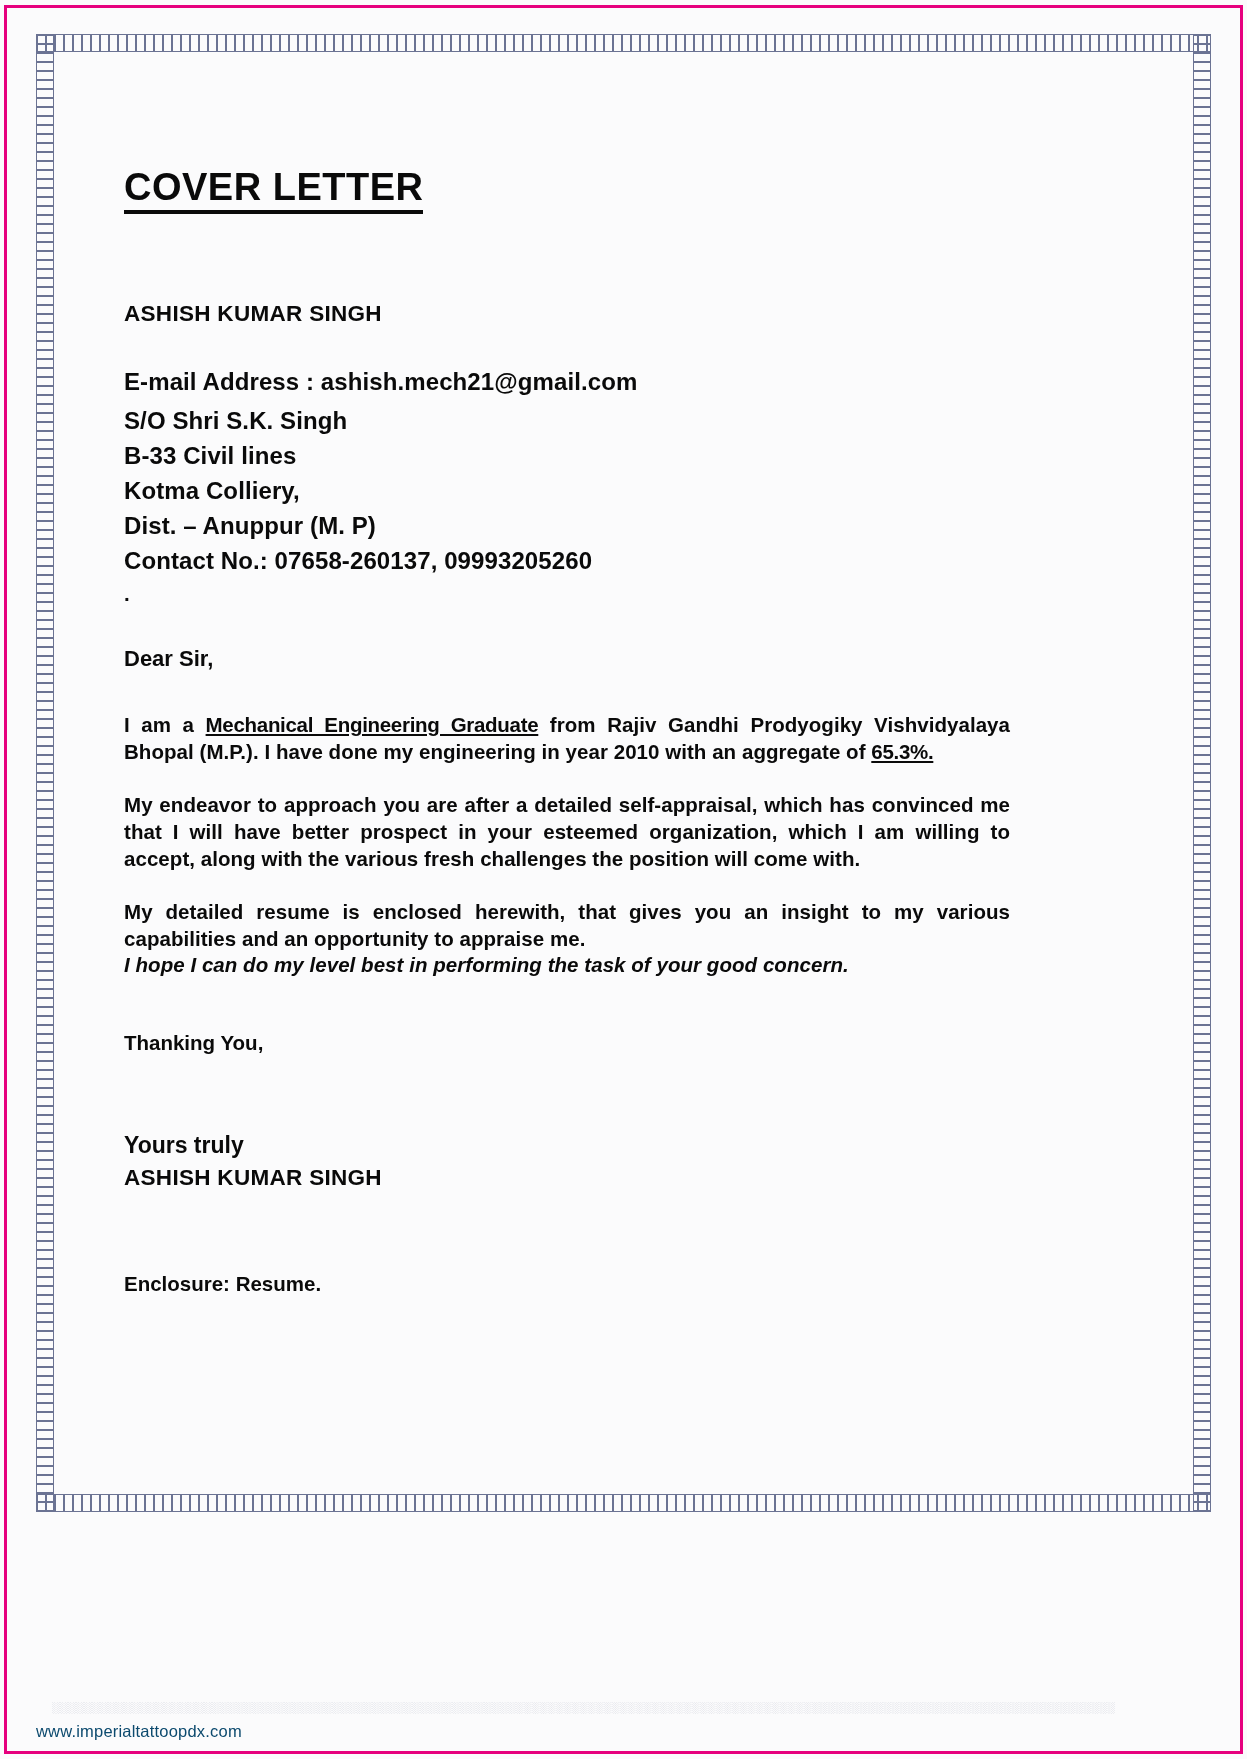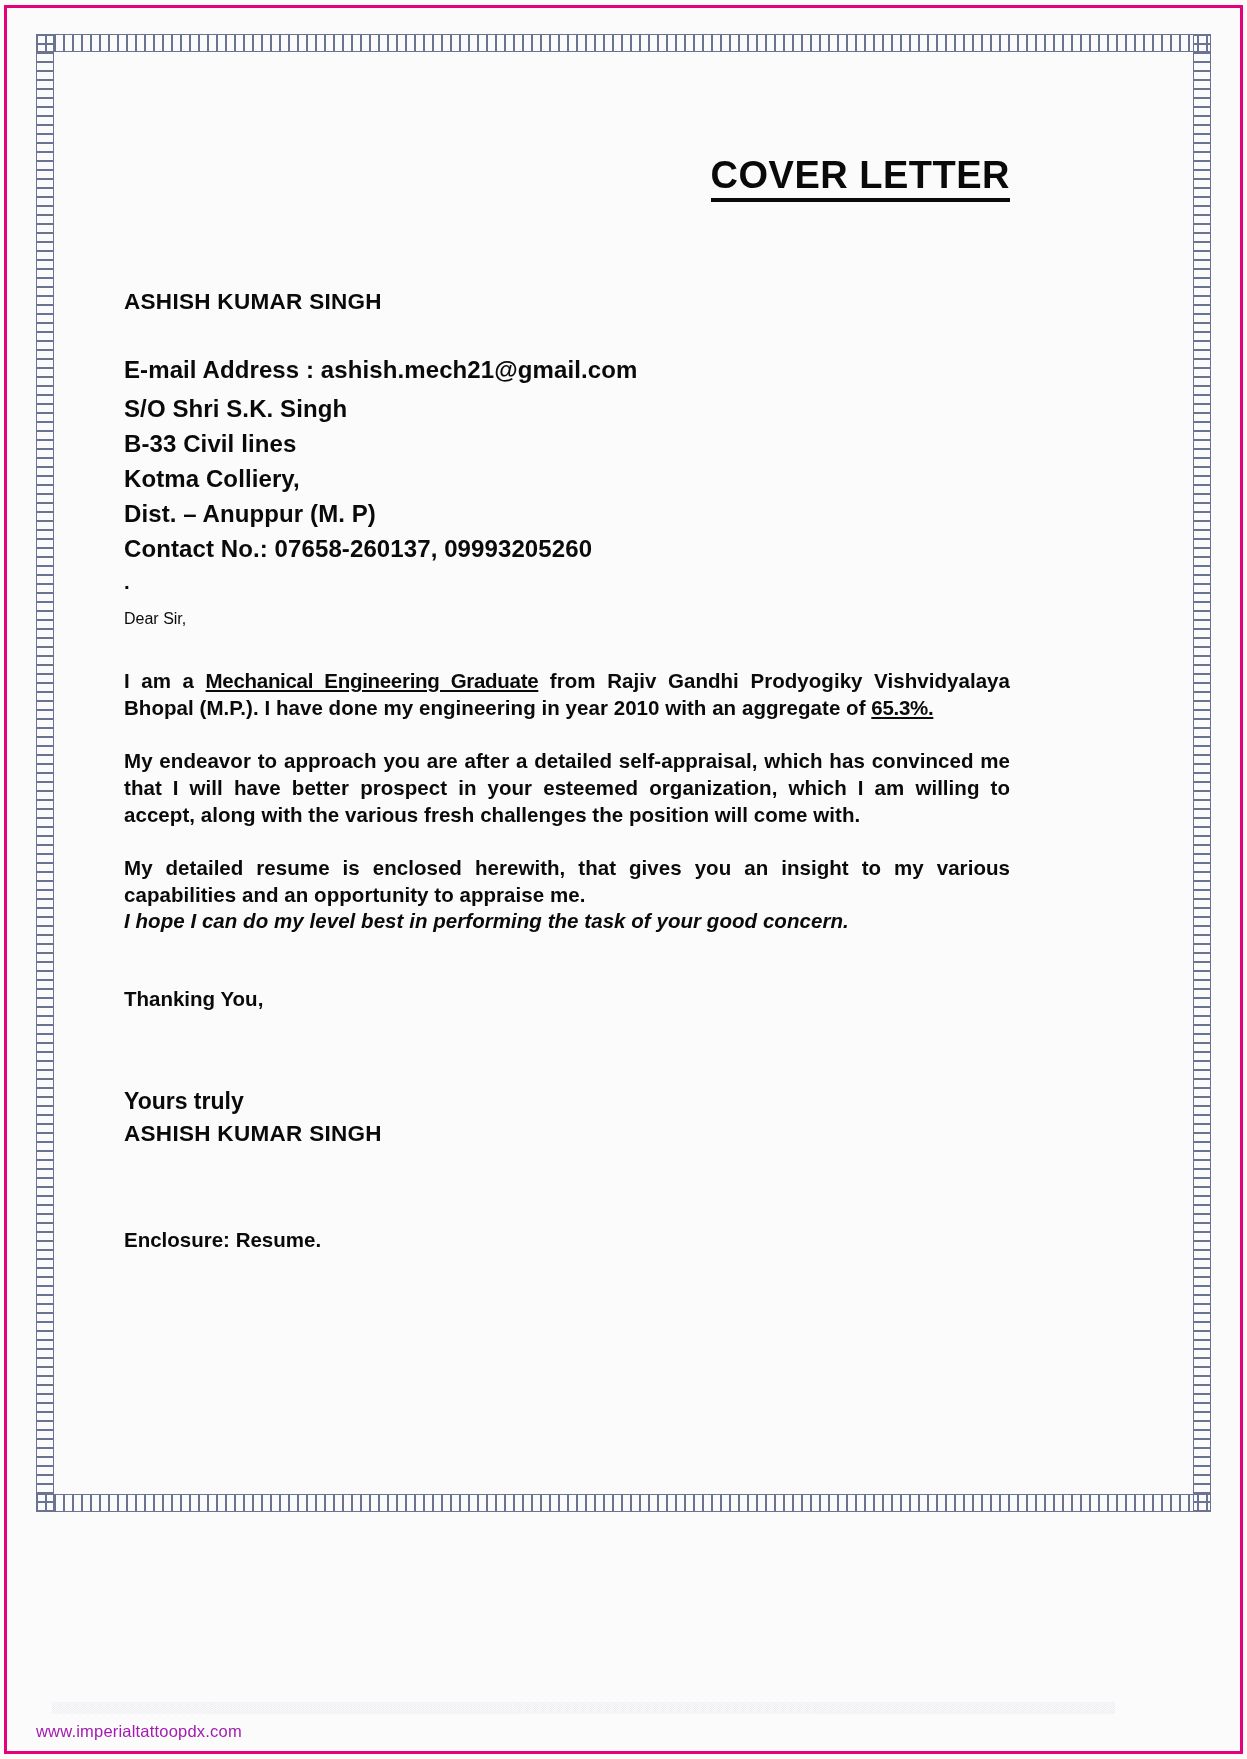--- a/index.html
+++ b/index.html
@@ -73,25 +73,25 @@
   
   .letter {
     position: absolute;
     left: 124px;
     top: 150px;
     width: 886px;
     color: #0a0a0a;
   }
 
   .doc-title {
-    text-align: right;
+    text-align: left;
     font-size: 38px;
     font-weight: bold;
     letter-spacing: 0.5px;
-    margin: 4px 0 0 0;
+    margin: 16px 0 0 0;
     padding-bottom: 4px;
     display: block;
   }
   .doc-title span {
     border-bottom: 4px solid #0a0a0a;
     padding-bottom: 2px;
   }
   .title-wrap {
     text-align: center;
     margin-bottom: 88px;
@@ -118,23 +118,23 @@
     letter-spacing: 0.1px;
   }
   .dot-line {
     font-size: 20.5px;
     font-weight: bold;
     margin: 0 0 6px 0;
     min-height: 14px;
   }
 
   .salutation {
-    font-size: 16px;
-    font-weight: normal;
-    margin: 16px 0 40px 0;
+    font-size: 22px;
+    font-weight: bold;
+    margin: 40px 0 40px 0;
   }
 
   .para {
     font-size: 20.5px;
     font-weight: bold;
     line-height: 1.30;
     text-align: justify;
     margin: 0 0 27px 0;
     letter-spacing: 0.05px;
   }
@@ -170,21 +170,21 @@
     font-weight: bold;
     margin: 81px 0 0 0;
   }
 
   
   .watermark-url {
     position: absolute;
     left: 36px;
     bottom: 18px;
     font-size: 16.5px;
-    color: #a21caf;
+    color: #0c4a6e;
     letter-spacing: 0.2px;
     font-family: "Liberation Sans", sans-serif;
   }
   .watermark-faint {
     position: absolute;
     left: 52px;
     bottom: 46px;
     font-size: 11px;
     color: #c9ccd6;
     letter-spacing: 0.2px;

